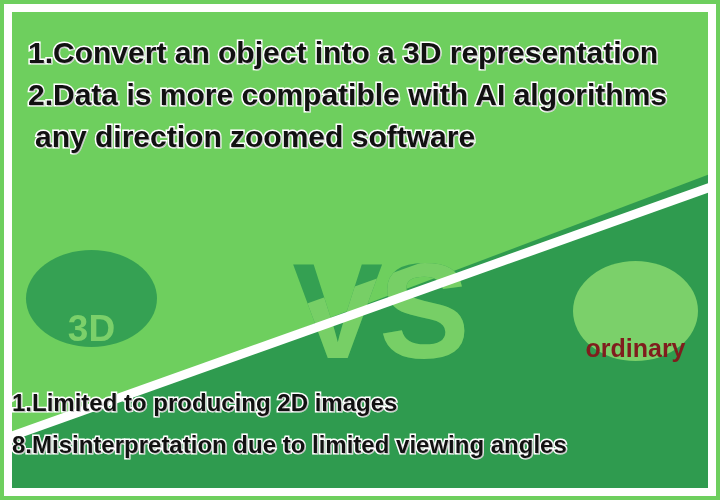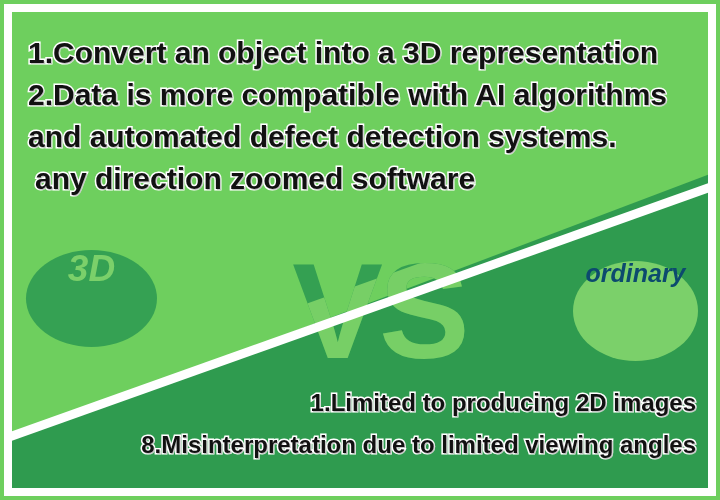--- a/index.html
+++ b/index.html
@@ -63,24 +63,23 @@
     transform: rotate(-19.6deg);
     transform-origin: 50% 50%;
     z-index: 30;
   }
 
   
   .circle {
     position: absolute;
     border-radius: 50%;
     display: flex;
-    align-items: flex-start;
+    align-items: flex-end;
     justify-content: center;
     z-index: 8;
-    font-style: italic;
   }
   .circle-3d {
     left: 14px;
     top: 238px;
     width: 131px;
     height: 97px;
     background: #35a153;
   }
   .circle-3d .circle-label {
     color: #7bd06a;
@@ -90,21 +89,21 @@
     line-height: 1;
   }
   .circle-ordinary {
     left: 561px;
     top: 249px;
     width: 125px;
     height: 100px;
     background: #7bd06a;
   }
   .circle-ordinary .circle-label {
-    color: #0c4a6e;
+    color: #7f1d1d;
     font-size: 25px;
     font-weight: 700;
     line-height: 1;
     white-space: nowrap;
   }
 
   
   .vs-wrap {
     position: absolute;
     left: 272px;
@@ -156,21 +155,21 @@
     font-size: 30px;
     line-height: 42px;
   }
   .top-text .indent {
     padding-left: 7px;
   }
   .bottom-text {
     left: 0px;
     top: 370px;
     width: 684px;
-    text-align: right;
+    text-align: left;
   }
   .bottom-text .line {
     font-size: 24px;
     line-height: 42px;
     display: block;
   }
 </style>
 </head>
 <body>
 
@@ -190,21 +189,20 @@
       <span class="circle-label">3D</span>
     </div>
 
     <div class="circle circle-ordinary">
       <span class="circle-label">ordinary</span>
     </div>
 
     <div class="text-block top-text">
       <div class="line">1.Convert an object into a 3D representation</div>
       <div class="line">2.Data is more compatible with AI algorithms</div>
-      <div class="line">and automated defect detection systems.</div>
       <div class="line indent"> any direction zoomed software</div>
     </div>
 
     <div class="text-block bottom-text">
       <span class="line">1.Limited to producing 2D images</span>
       <span class="line">8.Misinterpretation due to limited viewing angles</span>
     </div>
 
   </div>
 

